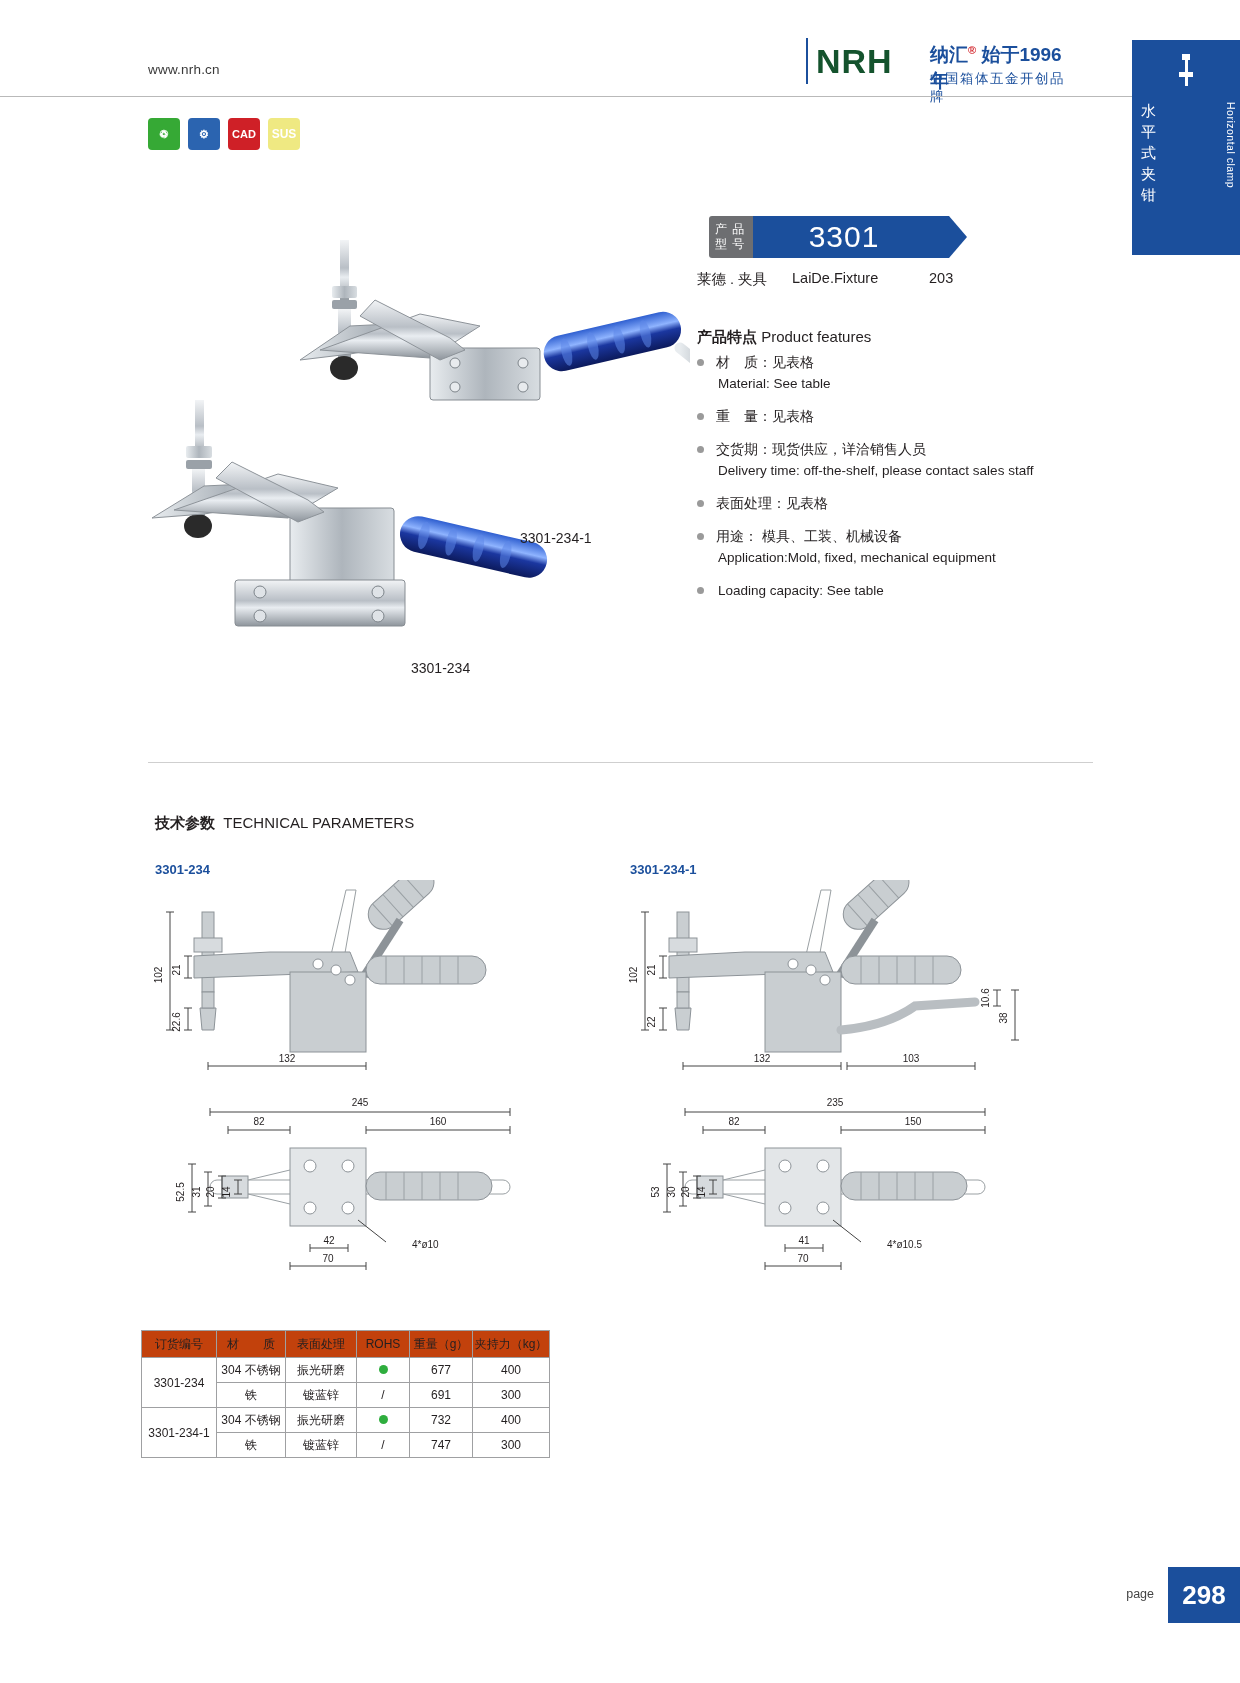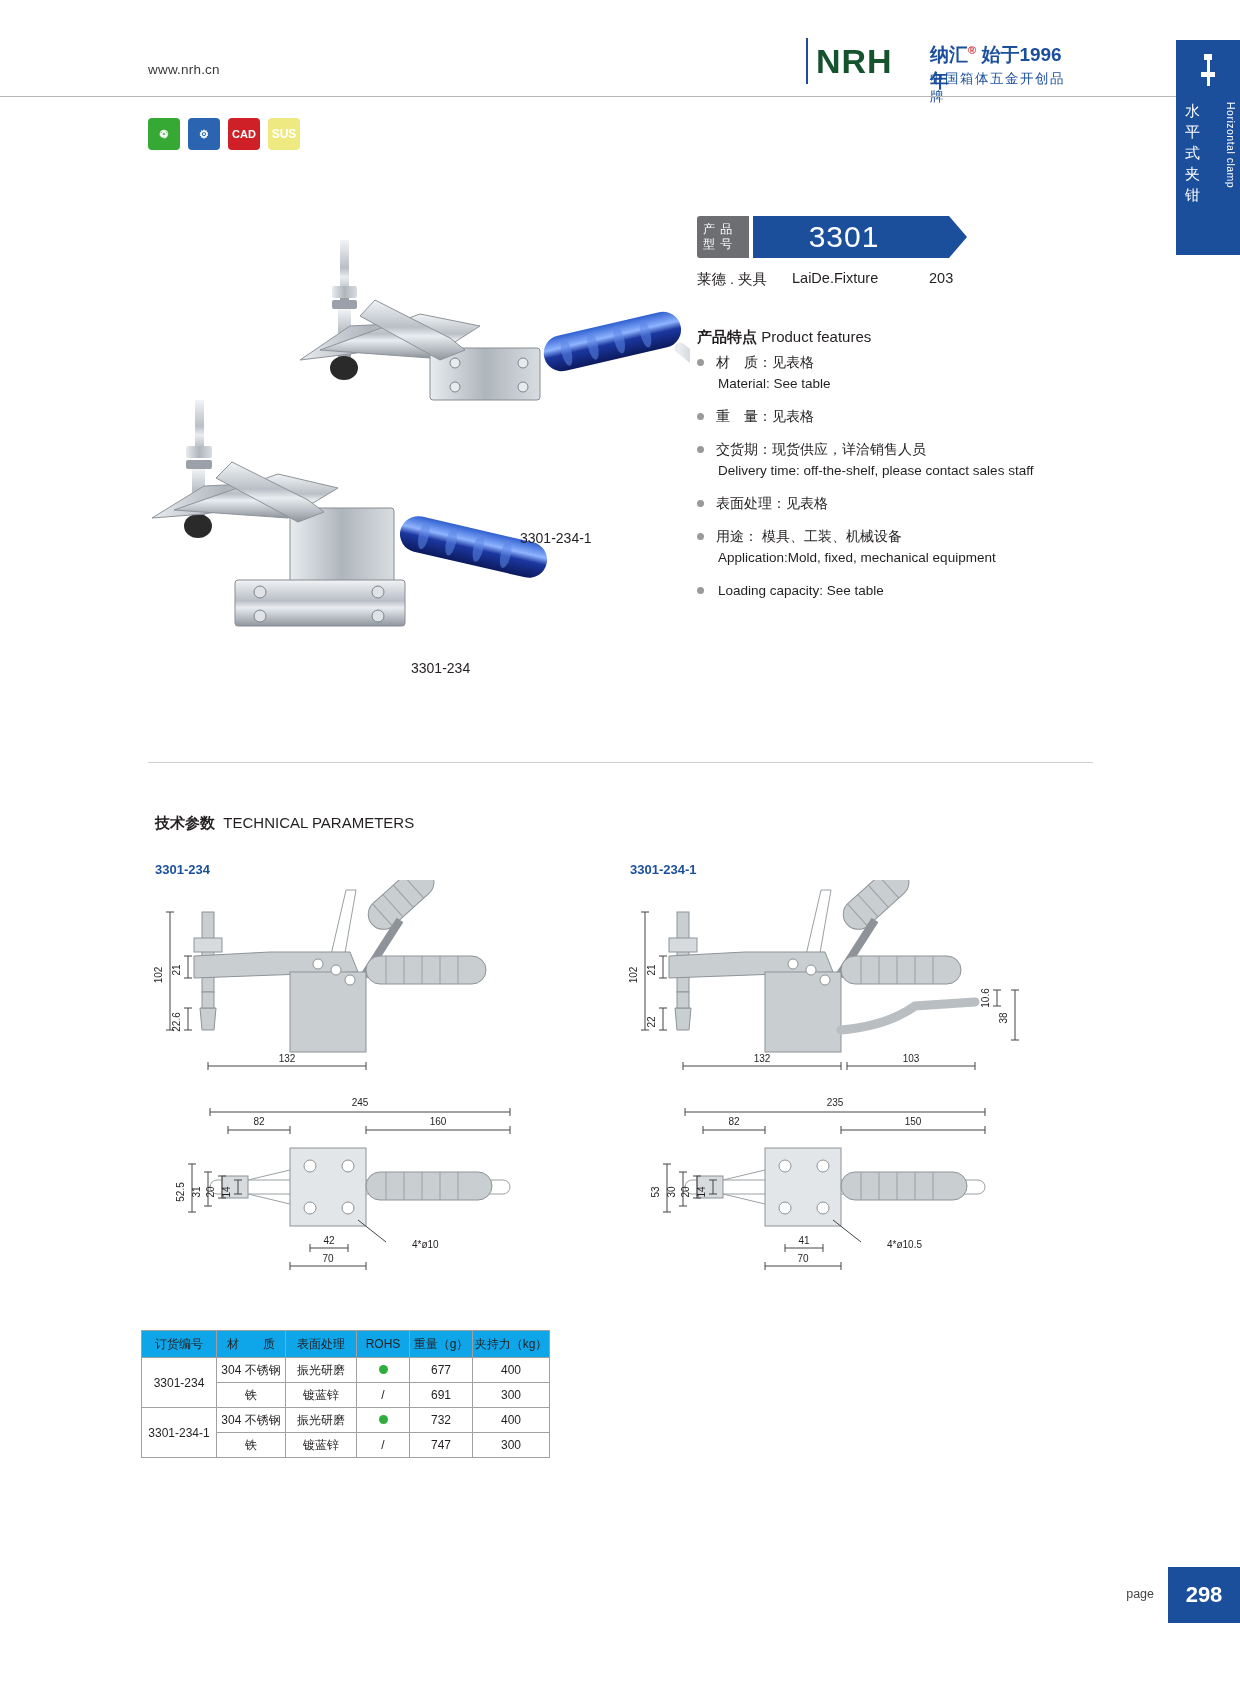--- a/index.html
+++ b/index.html
@@ -19,21 +19,21 @@
   }
   .logo .cn1{position:absolute;left:118px;top:6px;font-size:19px;font-weight:bold;color:#1b4f9c;}
   .logo .cn1 .red{color:#d2232a;}
   .logo .cn2{position:absolute;left:118px;top:34px;font-size:13.5px;color:#1b4f9c;letter-spacing:1.5px;}
   .logo-sep{position:absolute;left:806px;top:38px;width:2px;height:46px;background:#1b4f9c;}
 
   .hr-top{position:absolute;left:0;top:96px;width:1240px;height:1px;background:#b9b9b9;}
 
   
   .side-tab{
-    position:absolute;right:0;top:40px;width:64px;height:215px;background:#1b4f9c;
+    position:absolute;right:0;top:40px;width:64px;height:215px;background:#1b4f9c;padding-left:44px;
   }
   .side-tab .icon{
     position:absolute;left:50%;top:14px;transform:translateX(-50%);
     width:14px;height:32px;
   }
   .side-tab .icon .b1{position:absolute;left:3px;top:0;width:8px;height:6px;background:#fff;}
   .side-tab .icon .b2{position:absolute;left:5.5px;top:6px;width:3px;height:12px;background:#fff;}
   .side-tab .icon .b3{position:absolute;left:0;top:18px;width:14px;height:5px;background:#fff;}
   .side-tab .icon .b4{position:absolute;left:5.5px;top:23px;width:3px;height:9px;background:#fff;}
   .side-tab .cn{
@@ -57,21 +57,21 @@
   .b-yellow span{color:#fff;font-size:12px;}
 
   
   .photo{position:absolute;left:130px;top:200px;width:560px;height:500px;}
   .cap1{position:absolute;left:520px;top:530px;font-size:14px;color:#231f20;}
   .cap2{position:absolute;left:411px;top:660px;font-size:14px;color:#231f20;}
 
   
   .model-row{position:absolute;left:697px;top:216px;width:270px;height:42px;}
   .model-tag{
-    position:absolute;left:0;top:0;width:52px;height:42px;background:#6d6e71;border-radius:3px 0 0 3px;
+    position:absolute;left:12px;top:0;width:44px;height:42px;background:#6d6e71;border-radius:3px 0 0 3px;
     color:#fff;font-size:12px;line-height:15px;padding:6px 0 0 6px;box-sizing:border-box;letter-spacing:1px;
   }
   .model-box{
     position:absolute;left:56px;top:0;width:196px;height:42px;background:#1b4f9c;
   }
   .model-box .num{
     position:absolute;left:0;top:0;width:182px;height:42px;color:#fff;font-size:30px;
     display:flex;align-items:center;justify-content:center;letter-spacing:1px;
   }
   .model-arrow{
@@ -100,27 +100,27 @@
 
   .drawing{position:absolute;}
   .dim{font-size:10px;fill:#231f20;font-family:"Liberation Sans",sans-serif;}
 
   
   .spec-table{position:absolute;left:141px;top:1330px;border-collapse:collapse;font-size:12px;}
   .spec-table th,.spec-table td{
     border:1px solid #9fa0a2;padding:0;text-align:center;color:#231f20;
     height:24px;font-weight:normal;
   }
-  .spec-table th{background:#0ea5e9;font-size:12px;height:26px;}
+  .spec-table th{background:#c2410c;font-size:12px;height:26px;}
   .dotg{display:inline-block;width:9px;height:9px;border-radius:50%;background:#2fae3e;}
 
   
   .page-label{position:absolute;right:86px;bottom:82px;font-size:12.5px;color:#444;}
   .page-box{position:absolute;right:0;bottom:60px;width:72px;height:56px;background:#1b4f9c;
-    color:#fff;font-size:22px;display:flex;align-items:center;justify-content:center;font-weight:bold;}
+    color:#fff;font-size:26px;display:flex;align-items:center;justify-content:center;font-weight:bold;}
 </style>
 </head>
 <body>
 
 <div class="page">
 
   <div class="url">www.nrh.cn</div>
 
   <div class="logo-sep"></div>
   <div class="logo">

